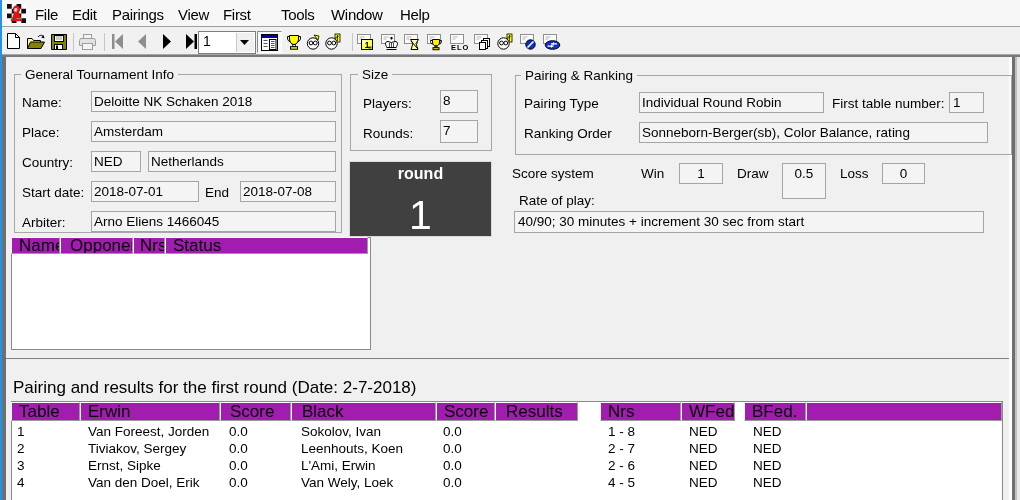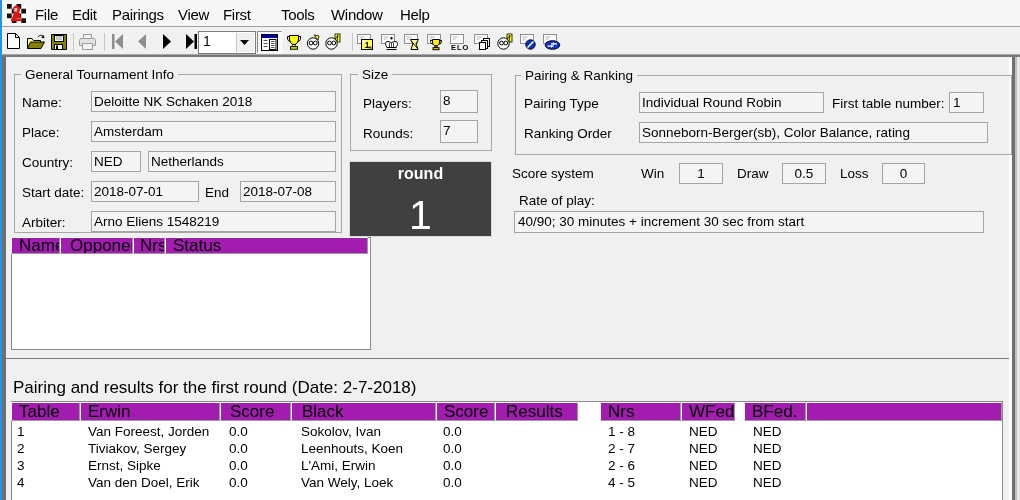--- a/index.html
+++ b/index.html
@@ -208,21 +208,21 @@
 <div class="lbl" style="left:22px;top:155px">Country:</div>
 <div class="lbl" style="left:22px;top:185px">Start date:</div>
 <div class="lbl" style="left:22px;top:215px">Arbiter:</div>
 <div class="fld" style="left:91px;top:91px;width:245px;height:21px">Deloitte NK Schaken 2018</div>
 <div class="fld" style="left:91px;top:121px;width:245px;height:21px">Amsterdam</div>
 <div class="fld" style="left:91px;top:151px;width:50px;height:21px">NED</div>
 <div class="fld" style="left:148px;top:151px;width:188px;height:21px">Netherlands</div>
 <div class="fld" style="left:91px;top:181px;width:108px;height:21px">2018-07-01</div>
 <div class="lbl" style="left:205px;top:185px">End</div>
 <div class="fld" style="left:240px;top:181px;width:96px;height:21px">2018-07-08</div>
-<div class="fld" style="left:91px;top:211px;width:245px;height:21px">Arno Eliens 1548219</div>
+<div class="fld" style="left:91px;top:211px;width:245px;height:21px">Arno Eliens 1466045</div>
 
 <div class="grp" style="left:350px;top:74px;width:142px;height:77px"></div>
 <div class="gl" style="left:358px;top:67px">Size</div>
 <div class="lbl" style="left:363px;top:96px">Players:</div>
 <div class="lbl" style="left:363px;top:126px">Rounds:</div>
 <div class="fld" style="left:440px;top:90px;width:38px;height:23px;padding-left:2px">8</div>
 <div class="fld" style="left:440px;top:120px;width:38px;height:23px;padding-left:2px">7</div>
 
 <div class="abs" style="left:350px;top:162px;width:141px;height:74px;background:#404040;outline:1px solid #dadada">
   <div style="position:absolute;left:0;width:100%;top:3px;text-align:center;color:#fff;font-size:16px;font-weight:bold">round</div>
@@ -235,21 +235,21 @@
 <div class="fld" style="left:639px;top:92px;width:185px;height:21px">Individual Round Robin</div>
 <div class="lbl" style="left:832px;top:96px">First table number:</div>
 <div class="fld" style="left:949px;top:92px;width:35px;height:21px;padding-left:3px">1</div>
 <div class="lbl" style="left:524px;top:126px">Ranking Order</div>
 <div class="fld" style="left:639px;top:122px;width:349px;height:21px">Sonneborn-Berger(sb), Color Balance, rating</div>
 
 <div class="lbl" style="left:512px;top:166px">Score system</div>
 <div class="lbl" style="left:641px;top:166px">Win</div>
 <div class="fld" style="left:679px;top:163px;width:44px;height:21px;text-align:center;padding-left:0">1</div>
 <div class="lbl" style="left:737px;top:166px">Draw</div>
-<div class="fld" style="left:782px;top:163px;width:44px;height:21px;text-align:center;padding-left:0">0.5</div>
+<div class="fld" style="left:782px;top:163px;width:44px;height:36px;text-align:center;padding-left:0">0.5</div>
 <div class="lbl" style="left:840px;top:166px">Loss</div>
 <div class="fld" style="left:882px;top:163px;width:43px;height:21px;text-align:center;padding-left:0">0</div>
 <div class="lbl" style="left:519px;top:193px">Rate of play:</div>
 <div class="fld" style="left:514px;top:211px;width:470px;height:22px;line-height:20px;padding-left:3px">40/90; 30 minutes + increment 30 sec from start</div>
 
 <div class="abs" style="left:11px;top:237px;width:360px;height:113px;background:#fff;border:1px solid #8a8a8a"></div>
 <div class="hcell" style="left:11px;top:237px;width:49px;height:17px">Name</div>
 <div class="hcell" style="left:60px;top:237px;width:73px;height:17px;padding-left:9px">Opponent</div>
 <div class="hcell" style="left:133px;top:237px;width:32px;height:17px;padding-left:6px">Nrs</div>
 <div class="hcell" style="left:165px;top:237px;width:203px;height:17px">Status</div>

